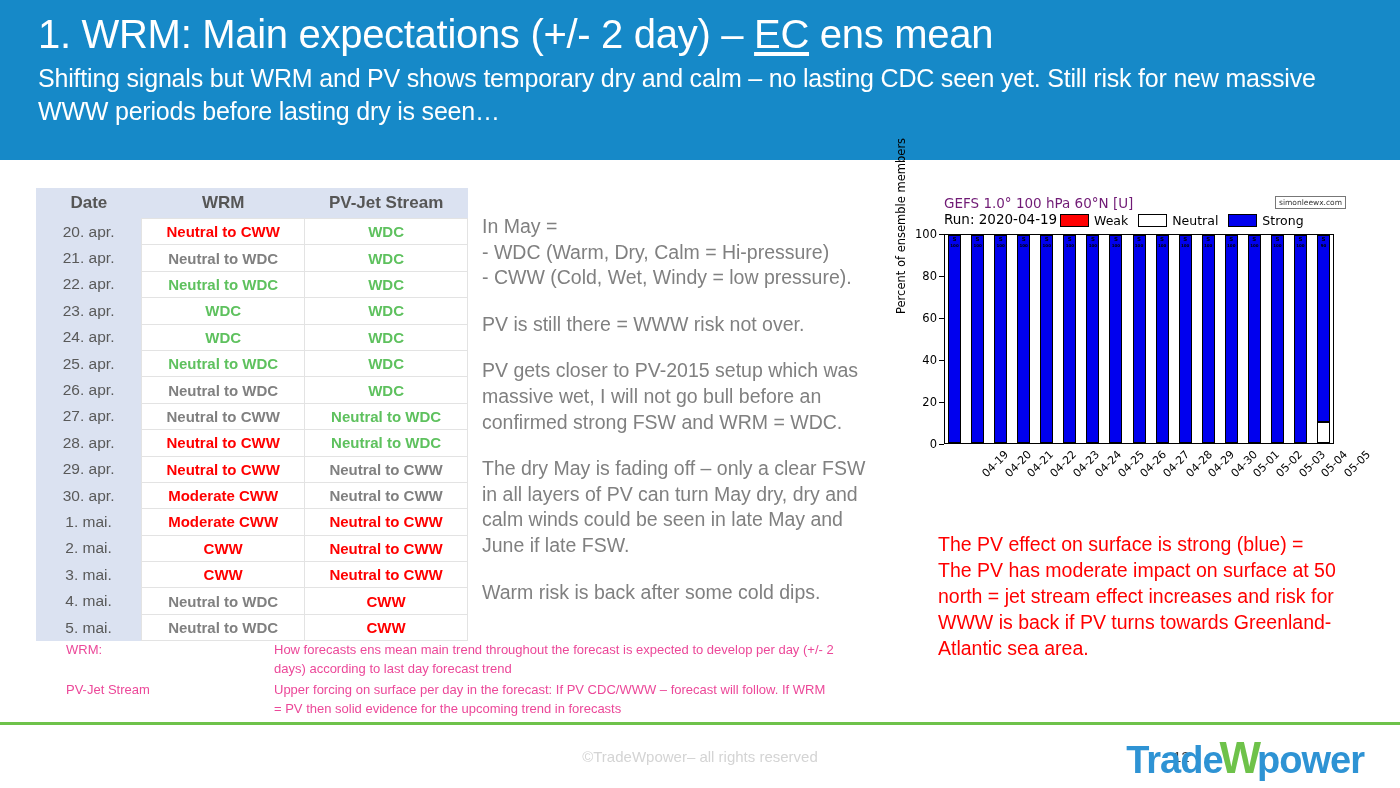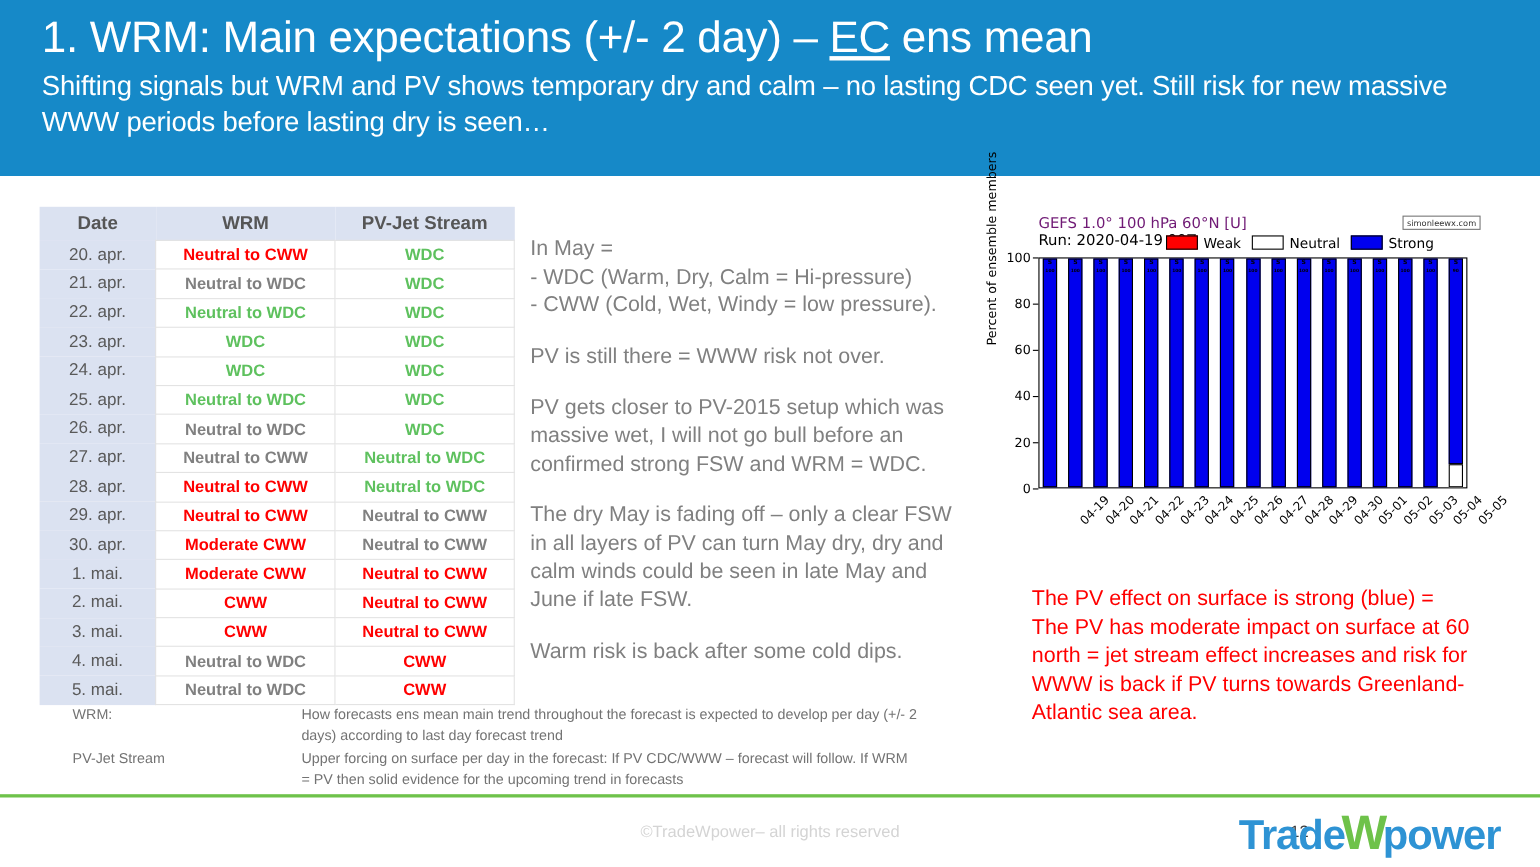--- a/index.html
+++ b/index.html
@@ -48,21 +48,21 @@
   #wrm-table td.val{
     background:#ffffff;border:1px solid #e3e3e3;width:163px;
   }
   .c-red{color:#ff0000;}
   .c-green{color:#5ec15e;}
   .c-gray{color:#808080;}
 
   
   #footnotes{
     position:absolute;left:66px;top:640px;width:770px;
-    font-size:13px;line-height:19px;color:#737373;
+    font-size:13px;line-height:19px;color:#ec4899;
   }
   .fn-row{display:flex;margin-bottom:2px;}
   .fn-key{width:208px;flex:none;}
   .fn-val{flex:1;}
 
   
   #mid-text{
     position:absolute;left:482px;top:214px;width:400px;
     font-size:19.5px;line-height:25.6px;color:#808080;
   }
@@ -420,21 +420,21 @@
       <div class="xtick" style="left: 252.176px;">04-29</div>
       <div class="xtick" style="left: 274.765px;">04-30</div>
       <div class="xtick" style="left: 297.353px;">05-01</div>
       <div class="xtick" style="left: 319.941px;">05-02</div>
       <div class="xtick" style="left: 342.529px;">05-03</div>
       <div class="xtick" style="left: 365.118px;">05-04</div>
       <div class="xtick" style="left: 387.706px;">05-05</div>
     </div>
 </div>
 
-<div id="red-note">The PV effect on surface is strong (blue) = The PV has moderate impact on surface at 60 north = jet stream effect increases and risk for WWW is back if PV turns towards Greenland-Atlantic sea area.</div>
+<div id="red-note">The PV effect on surface is strong (blue) = The PV has moderate impact on surface at 50 north = jet stream effect increases and risk for WWW is back if PV turns towards Greenland-Atlantic sea area.</div>
 
 <div id="green-rule"></div>
 <div id="copyright">©TradeWpower– all rights reserved</div>
 <div id="page-num">12</div>
 <div id="logo">
   <span>Trade</span>
     <span class="w-mark">W</span>
     <span>power</span>
 </div>
 

